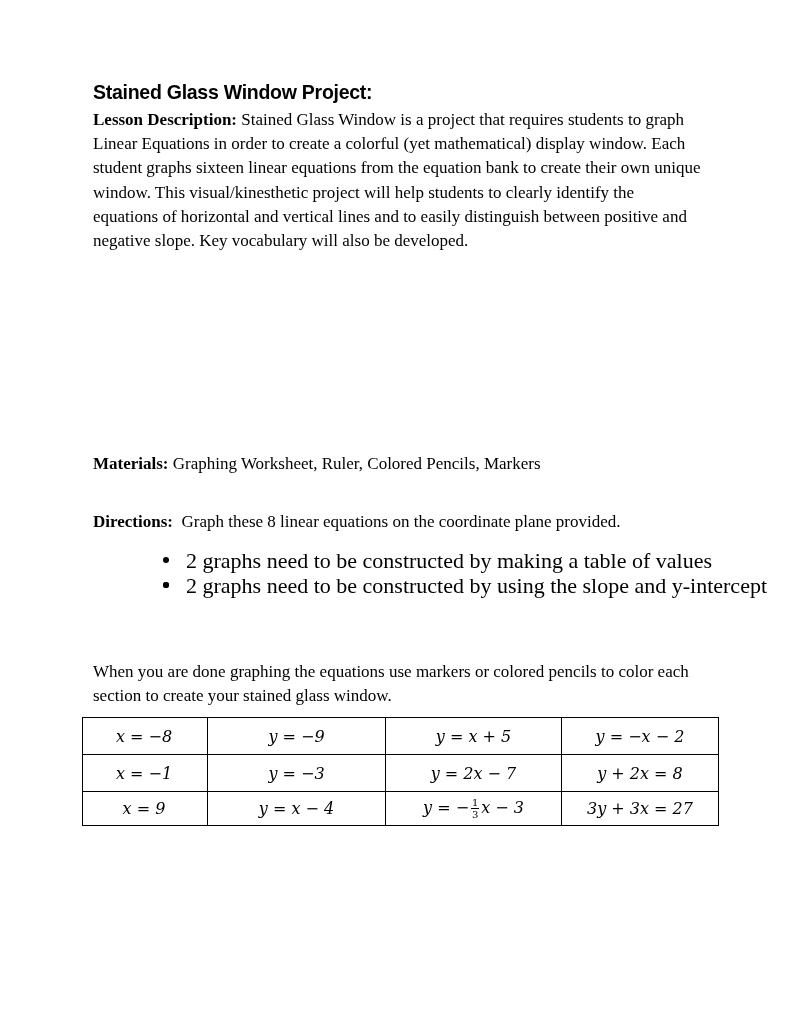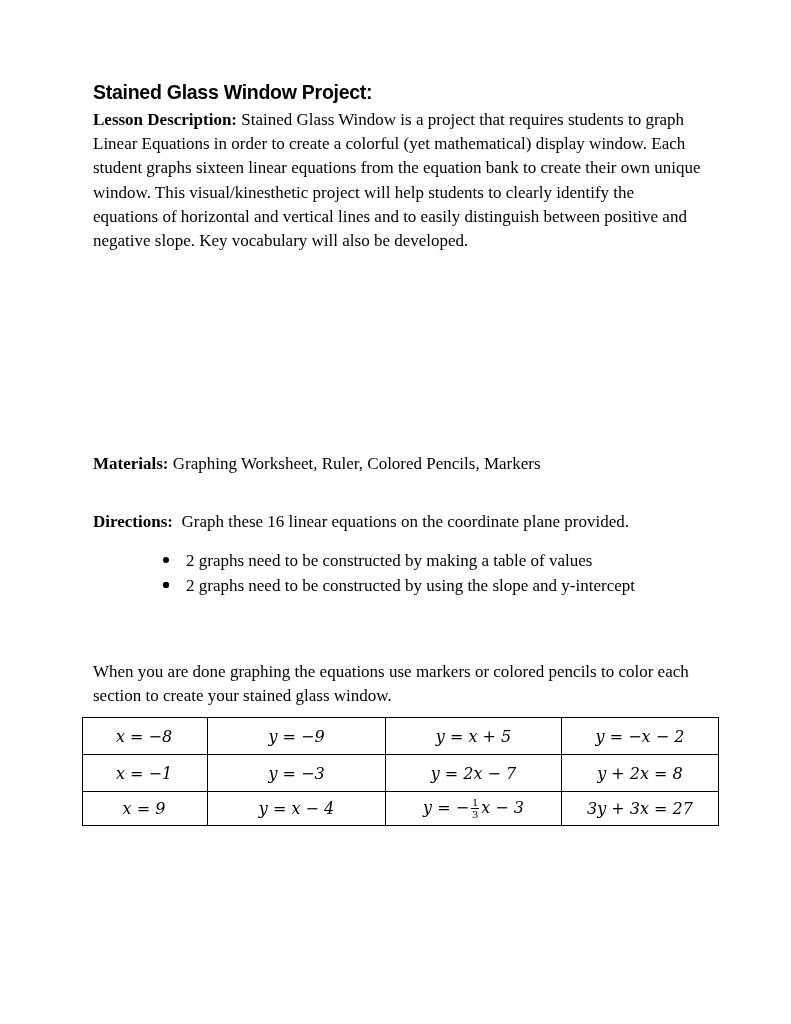--- a/index.html
+++ b/index.html
@@ -17,21 +17,21 @@
     font-size: 17px; line-height: 24.2px;
   }
   .para b { font-weight: bold; }
   #lesson { top: 108px; }
   #math { top: 339px; }
   #materials { top: 452px; }
   #directions { top: 510px; }
   #closing { top: 660px; }
   .bullets {
     position: absolute; left: 163px; top: 548px; margin: 0; padding: 0; list-style: none;
-    font-family: "Liberation Serif", "DejaVu Serif", serif; font-size: 17px; line-height: 25px;
+    font-family: "Liberation Serif", "DejaVu Serif", serif; font-size: 22px; line-height: 25px;
   }
   .bullets li { position: relative; padding-left: 23px; }
   .bullets li .dot {
     position: absolute; left: 0; top: 9px; width: 6px; height: 6px; border-radius: 50%; background: #000;
   }
   table.eq {
     position: absolute; left: 82px; top: 717px; width: 636px;
     border-collapse: collapse; table-layout: fixed;
     font-family: "DejaVu Serif", "Liberation Serif", serif; font-size: 16px;
   }
@@ -47,21 +47,21 @@
 
 <div class="page">
 
   <div class="title">Stained Glass Window Project:</div>
 
   <div class="para" id="lesson"><b>Lesson Description:</b><span> Stained Glass Window is a project that requires students to graph Linear Equations in order to create a colorful (yet mathematical) display window.  Each student graphs sixteen linear equations from the equation bank to create their own unique window.  This visual/kinesthetic project will help students to clearly identify the equations of horizontal and vertical lines and to easily distinguish between positive and negative slope.  Key vocabulary will also be developed.</span></div>
 
 
   <div class="para" id="materials"><b>Materials:</b><span> Graphing Worksheet, Ruler, Colored Pencils, Markers</span></div>
 
-  <div class="para" id="directions" style="white-space:pre"><b>Directions:</b><span>  Graph these 16 linear equations on the coordinate plane provided.</span></div>
+  <div class="para" id="directions" style="white-space:pre"><b>Directions:</b><span>  Graph these 8 linear equations on the coordinate plane provided.</span></div>
 
   <ul class="bullets">
     <li><span class="dot"></span><span>2 graphs need to be constructed by making a table of values</span></li>
     <li><span class="dot"></span></li>
     <li><span class="dot"></span><span>2 graphs need to be constructed by using the slope and y-intercept</span></li>
   </ul>
 
   <div class="para" id="closing">When you are done graphing the equations use markers or colored pencils to color each section to create your stained glass window.</div>
 
   <table class="eq">

